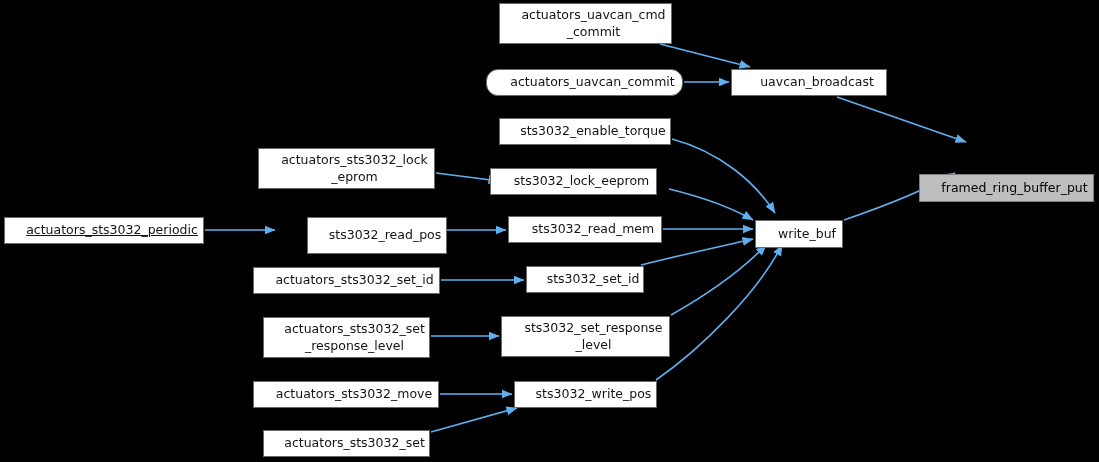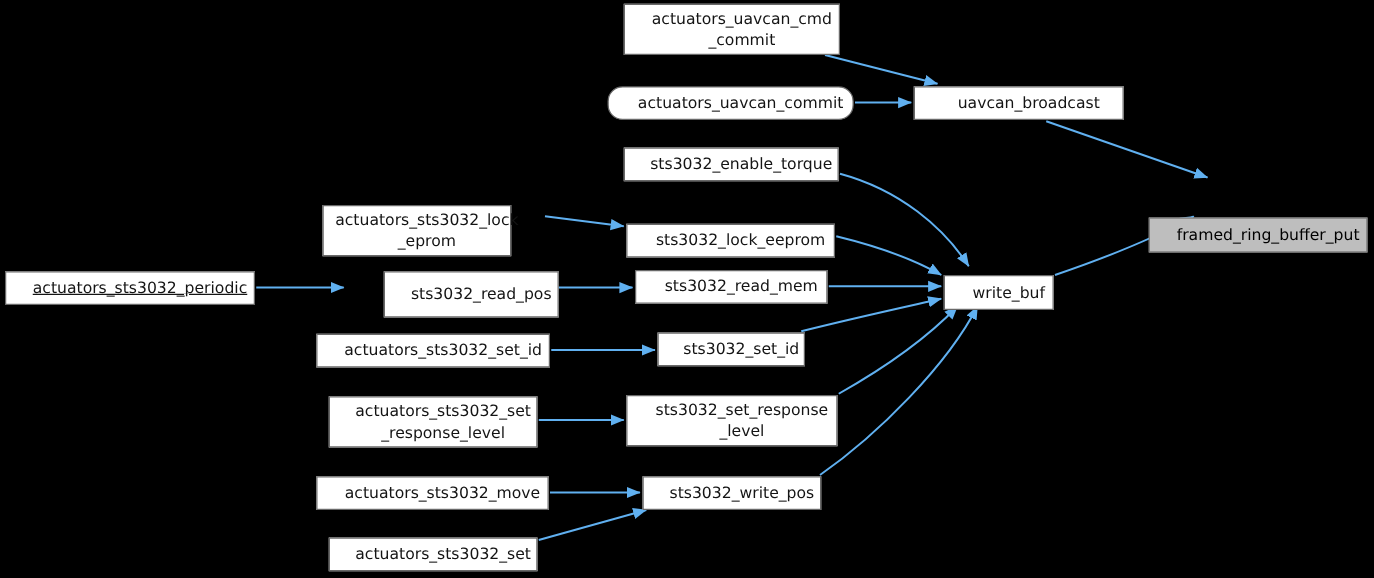--- a/index.html
+++ b/index.html
@@ -65,25 +65,25 @@
     <path class="edge" marker-end="url(#arrow)" d="M 671,315 C 710,293 742,270 766,245"></path>
     <path class="edge" marker-end="url(#arrow)" d="M 440,394 L 512,394"></path>
     <path class="edge" marker-end="url(#arrow)" d="M 431,432 L 517,408"></path>
     <path class="edge" marker-end="url(#arrow)" d="M 656,380 C 702,348 758,292 782,245"></path>
     <path class="edge" marker-end="url(#arrow)" d="M 844,220 C 885,206 925,190 955,173"></path>
   </svg>
 
   <div class="node" style="left:499px;top:3px;width:173px;height:41px;"><span>actuators_uavcan_cmd
 _commit</span></div>
   <div class="node" style="left:486px;top:69px;width:197px;height:27px;border-radius:12px;"><span>actuators_uavcan_commit</span></div>
-  <div class="node" style="left:731px;top:69px;width:168px;height:27px;"><span>uavcan_broadcast</span></div>
+  <div class="node" style="left:731px;top:69px;width:156px;height:27px;"><span>uavcan_broadcast</span></div>
   <div class="node" style="left:499px;top:118px;width:172px;height:27px;"><span>sts3032_enable_torque</span></div>
-  <div class="node" style="left:258px;top:164px;width:151px;height:41px;"><span>actuators_sts3032_lock
+  <div class="node" style="left:258px;top:148px;width:177px;height:41px;"><span>actuators_sts3032_lock
 _eprom</span></div>
-  <div class="node" style="left:501px;top:168px;width:167px;height:27px;margin-top:11px;"><span>sts3032_lock_eeprom</span></div>
+  <div class="node" style="left:490px;top:168px;width:167px;height:27px;"><span>sts3032_lock_eeprom</span></div>
   <div class="node" style="left:4px;top:217px;width:200px;height:27px;text-decoration:underline;"><span>actuators_sts3032_periodic</span></div>
   <div class="node" style="left:277px;top:217px;width:140px;height:37px;margin-left:30px;"><span>sts3032_read_pos</span></div>
   <div class="node" style="left:508px;top:216px;width:154px;height:27px;"><span>sts3032_read_mem</span></div>
   <div class="node" style="left:755px;top:220px;width:88px;height:28px;"><span>write_buf</span></div>
   <div class="node" style="left:253px;top:267px;width:187px;height:27px;"><span>actuators_sts3032_set_id</span></div>
   <div class="node" style="left:526px;top:266px;width:118px;height:27px;"><span>sts3032_set_id</span></div>
   <div class="node" style="left:263px;top:317px;width:167px;height:41px;"><span>actuators_sts3032_set
 _response_level</span></div>
   <div class="node" style="left:501px;top:316px;width:169px;height:41px;"><span>sts3032_set_response
 _level</span></div>

